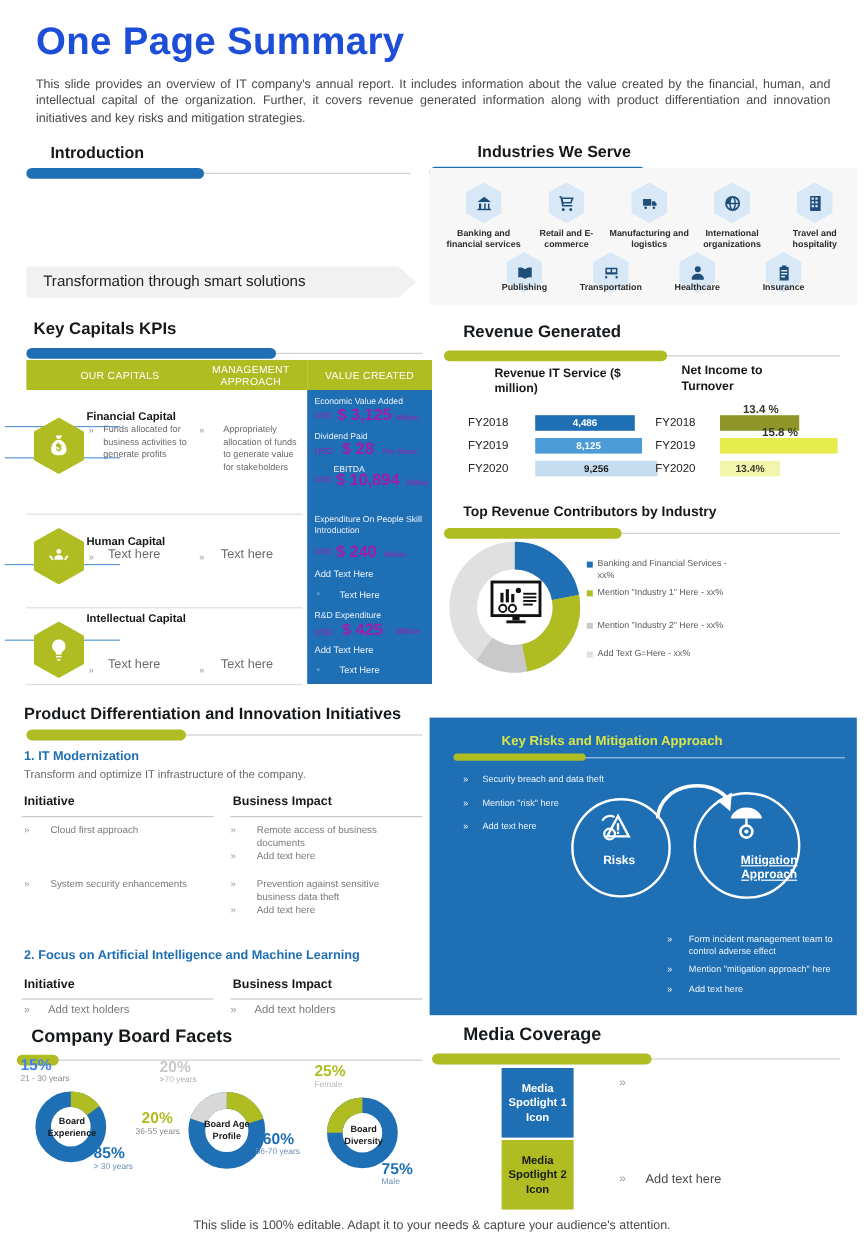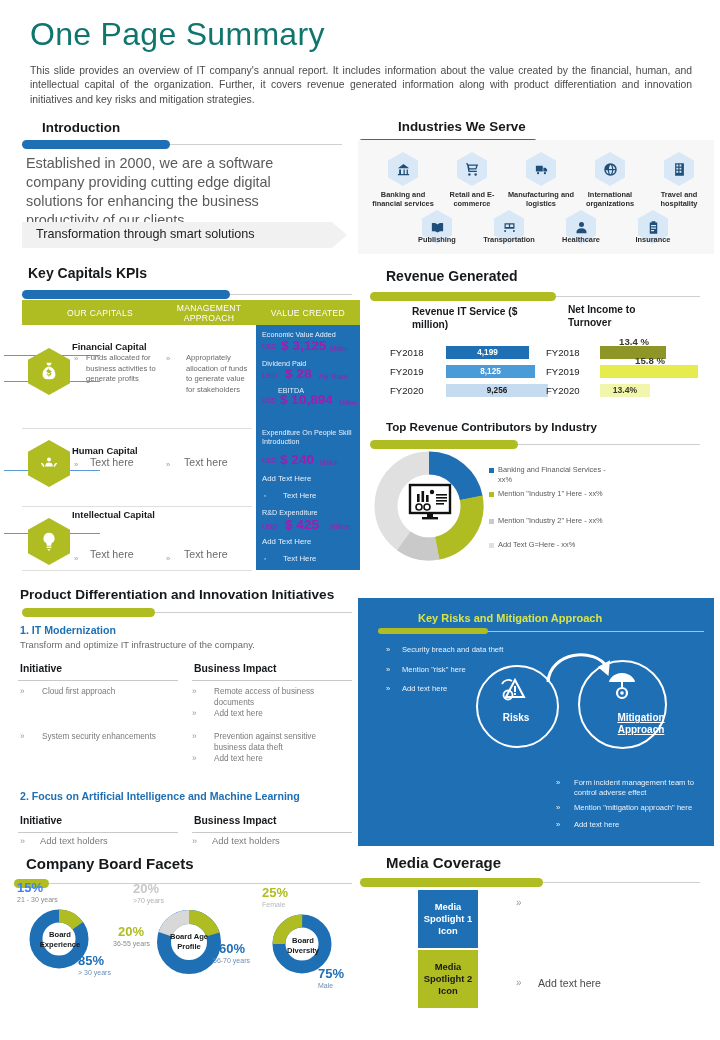--- a/index.html
+++ b/index.html
@@ -1,20 +1,20 @@
 <!DOCTYPE html>
 <html><head>
 <meta charset="utf-8">
 <style>
   html,body{margin:0;padding:0;background:#fff;}
   body{width:720px;height:1040px;font-family:"Liberation Sans",sans-serif;color:#333;position:relative;overflow:hidden;}
   .page{position:relative;width:720px;height:1040px;}
 
   
-  .title{position:absolute;left:30px;top:16px;font-size:32px;font-weight:400;color:#0f766e;letter-spacing:.3px;}
+  .title{position:absolute;left:30px;top:16px;font-size:32px;font-weight:700;color:#1d4ed8;letter-spacing:.3px;}
   .subtitle{position:absolute;left:30px;top:64px;width:662px;font-size:10.4px;line-height:14.3px;color:#4a4a4a;text-align:justify;}
 
   
   .sec-h{position:absolute;font-weight:bold;color:#16191c;}
   .bar-wrap{position:absolute;height:9px;}
   .bar-line{position:absolute;left:0;top:4px;height:1px;width:100%;background:#cfcfcf;}
   .bar-pill{position:absolute;left:0;top:0;height:9px;border-radius:5px;}
   .blue{background:#1f6fb5;}
   .olive{background:#afbc22;}
 
@@ -93,21 +93,20 @@
 <div class="page">
 
   <div class="title">One Page Summary</div>
   <div class="subtitle">This slide provides an overview of IT company's annual report. It includes information about the value created by the financial, human, and intellectual capital of the organization. Further, it covers revenue generated information along with product differentiation and innovation initiatives and key risks and mitigation strategies.</div>
 
   <div class="sec-h" style="left:42px;top:120px;font-size:13.4px;">Introduction</div>
   <div class="bar-wrap" style="left:22px;top:140px;width:320px;">
     <div class="bar-line"></div>
     <div class="bar-pill blue" style="width:148px;"></div>
   </div>
-  <div class="intro-txt">Established in 2000, we are a software company providing cutting edge digital solutions for enhancing the business productivity of our clients.</div>
   <div class="arrow-band"></div>
   <div class="arrow-tip"></div>
   <div class="arrow-txt">Transformation through smart solutions</div>
 
   <div class="sec-h" style="left:398px;top:119px;font-size:13.4px;">Industries We Serve</div>
   <div class="bar-wrap" style="left:358px;top:139px;width:356px;">
     <div class="bar-line"></div>
     <div class="bar-pill blue" style="width:180px;"></div>
   </div>
   <div class="ind-panel">
@@ -258,21 +257,21 @@
   <div class="sec-h" style="left:386px;top:268px;font-size:14px;">Revenue Generated</div>
   <div class="bar-wrap" style="left:370px;top:292px;width:330px;">
     <div class="bar-line"></div>
     <div class="bar-pill olive" style="width:186px;"></div>
   </div>
 
   <div class="rv-h" style="left:412px;top:306px;width:130px;">Revenue IT Service ($ million)</div>
   <div class="rv-h" style="left:568px;top:304px;width:110px;">Net Income to Turnover</div>
 
   <div class="rv-y" style="left:390px;top:347px;">FY2018</div>
-  <div class="rv-bar" style="left:446px;top:346px;width:83px;background:#1f6fb5;color:#fff;">4,199</div>
+  <div class="rv-bar" style="left:446px;top:346px;width:83px;background:#1f6fb5;color:#fff;">4,486</div>
   <div class="rv-y" style="left:390px;top:366px;">FY2019</div>
   <div class="rv-bar" style="left:446px;top:365px;width:89px;background:#4a9bd8;color:#fff;">8,125</div>
   <div class="rv-y" style="left:390px;top:385px;">FY2020</div>
   <div class="rv-bar" style="left:446px;top:384px;width:102px;background:#c5dcf0;color:#1a1a1a;">9,256</div>
 
   <div class="rv-y" style="left:546px;top:347px;">FY2018</div>
   <div class="ni-bar" style="left:600px;top:346px;width:66px;background:#8d9627;"></div>
   <div class="ni-val" style="left:612px;top:337px;width:44px;">13.4 %</div>
   <div class="rv-y" style="left:546px;top:366px;">FY2019</div>
   <div class="ni-bar" style="left:600px;top:365px;width:98px;background:#e6ec4e;"></div>
@@ -450,13 +449,14 @@
   <div class="bar-wrap" style="left:360px;top:878px;width:340px;">
     <div class="bar-line"></div>
     <div class="bar-pill olive" style="width:183px;"></div>
   </div>
   <div class="mc-box" style="left:418px;top:890px;height:58px;background:#1f6fb5;color:#fff;">Media Spotlight 1 Icon</div>
   <div style="position:absolute;left:516px;top:897px;font-size:10px;color:#9a9a9a;">»</div>
   <div class="mc-box" style="left:418px;top:950px;height:58px;background:#afbc22;color:#1a1a1a;">Media Spotlight 2 Icon</div>
   <div class="mc-txt" style="left:538px;top:976px;">Add text here</div>
   <div style="position:absolute;left:516px;top:977px;font-size:10px;color:#9a9a9a;">»</div>
 
+  <div class="footer">This slide is 100% editable. Adapt it to your needs &amp; capture your audience's attention.</div>
 </div>
 
 </body></html>

